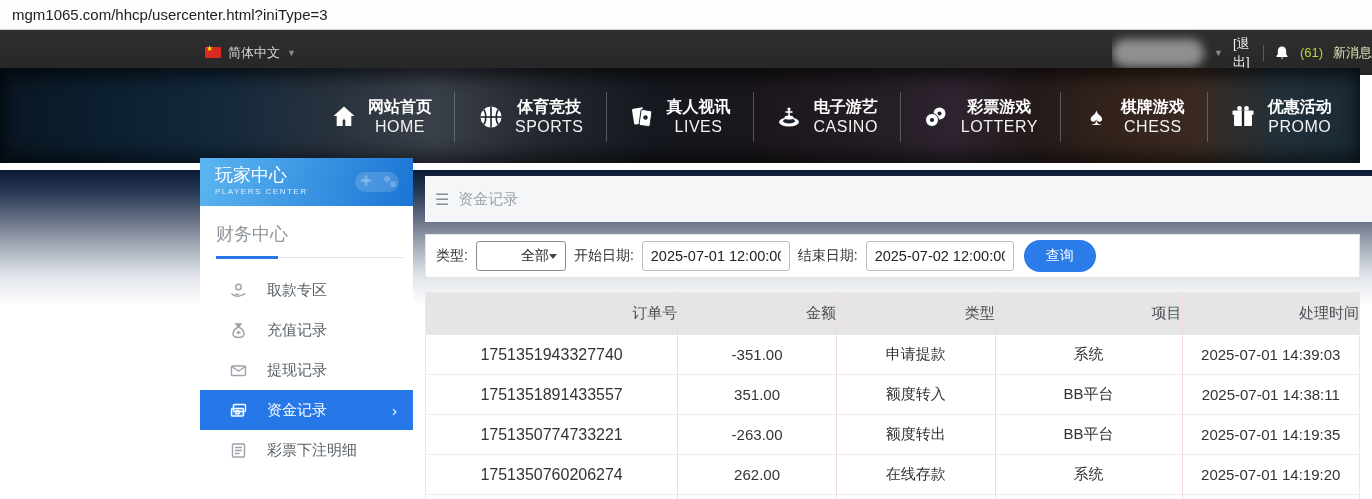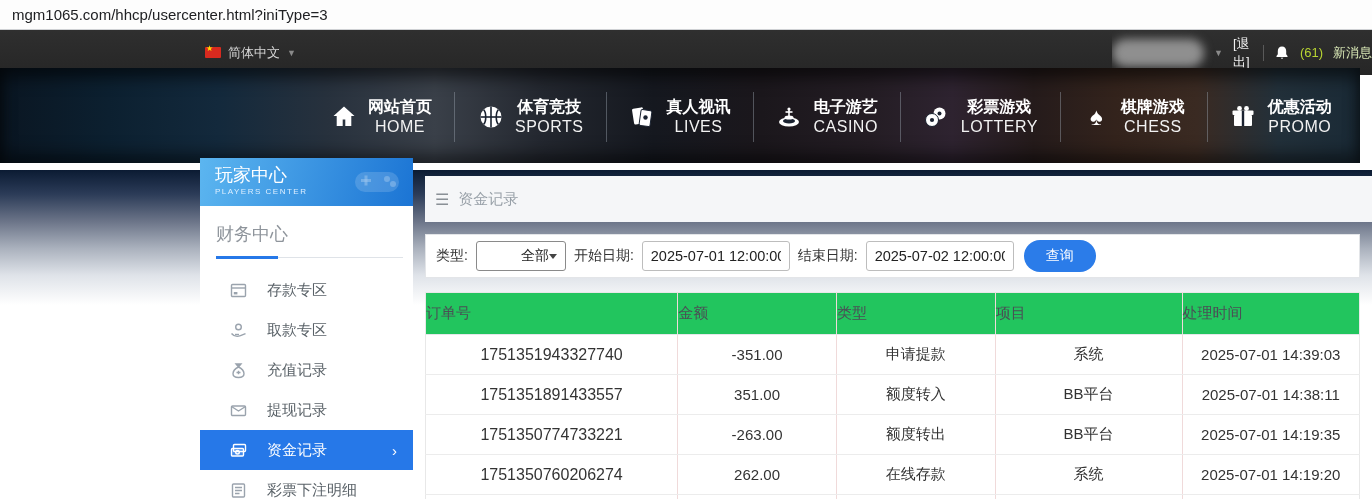--- a/index.html
+++ b/index.html
@@ -94,23 +94,23 @@
     border-right:4px solid transparent; border-top:5px solid #444; }
   .date-input { width:148px; height:30px; border:1px solid #bdbdbd; border-radius:3px;
     font-size:14.5px; color:#222; padding:0 8px;
     font-family:"Liberation Sans","DejaVu Sans",sans-serif; }
   .search-btn { width:72px; height:32px; background:#2b7ce9; color:#fff; border:none;
     border-radius:16px; font-size:14px; cursor:pointer; margin-left:2px;
     font-family:"Liberation Sans","DejaVu Sans",sans-serif; }
 
   .funds-table { margin-top:14px; width:935px; border-collapse:collapse;
     border:1px solid #e8e8e8; }
-  .funds-table th { height:42px; background:#22c55e; font-size:15px; font-weight:normal;
+  .funds-table th { height:42px; background:#e5e5e5; font-size:15px; font-weight:normal;
     color:#4a4f55; border-bottom:1px solid #e5e7ea; border-left:1px solid #f0dada;
-    text-align:left; }
+    text-align:right; }
   .funds-table th:first-child { border-left:none; }
   .funds-table td { height:40px; background:#fff; font-size:15px; color:#333;
     border-bottom:1px solid #ececec; border-left:1px solid #f0dada; text-align:center; }
   .funds-table td:first-child { border-left:none; font-size:16px; }
   .col-order { width:27%; } .col-amount { width:17%; } .col-type { width:17%; }
   .col-item { width:20%; } .col-time { width:19%; }
 </style>
 </head>
 <body>
 
@@ -262,30 +262,20 @@
   </div>
   <div class="sidebar-section">财务中心</div>
   <div class="section-underline">
     <div class="track"></div>
       <div class="accent"></div>
   </div>
   <ul class="side-menu">
     <li class="side-item">
       <span class="s-ic">
         <svg width="17" height="17" viewBox="0 0 17 17" fill="none" stroke="currentColor" stroke-width="1.4">
-            <rect x="1.5" y="2.5" width="14" height="12" rx="1"></rect>
-            <path d="M1.5 6h14"></path>
-            <rect x="3.8" y="10" width="3.6" height="2.4" fill="currentColor" stroke="none"></rect>
-          </svg>
-      </span>
-      <span>存款专区</span>
-    </li>
-    <li class="side-item">
-      <span class="s-ic">
-        <svg width="17" height="17" viewBox="0 0 17 17" fill="none" stroke="currentColor" stroke-width="1.4">
             <circle cx="8.5" cy="5" r="2.8"></circle>
             <path d="M1.5 11.5c2.5 3 6 3.4 9 2.2l5-2"></path>
             <path d="M5 12.5h4"></path>
           </svg>
       </span>
       <span>取款专区</span>
     </li>
     <li class="side-item">
       <span class="s-ic">
         <svg width="17" height="17" viewBox="0 0 17 17" fill="none" stroke="currentColor" stroke-width="1.4">

